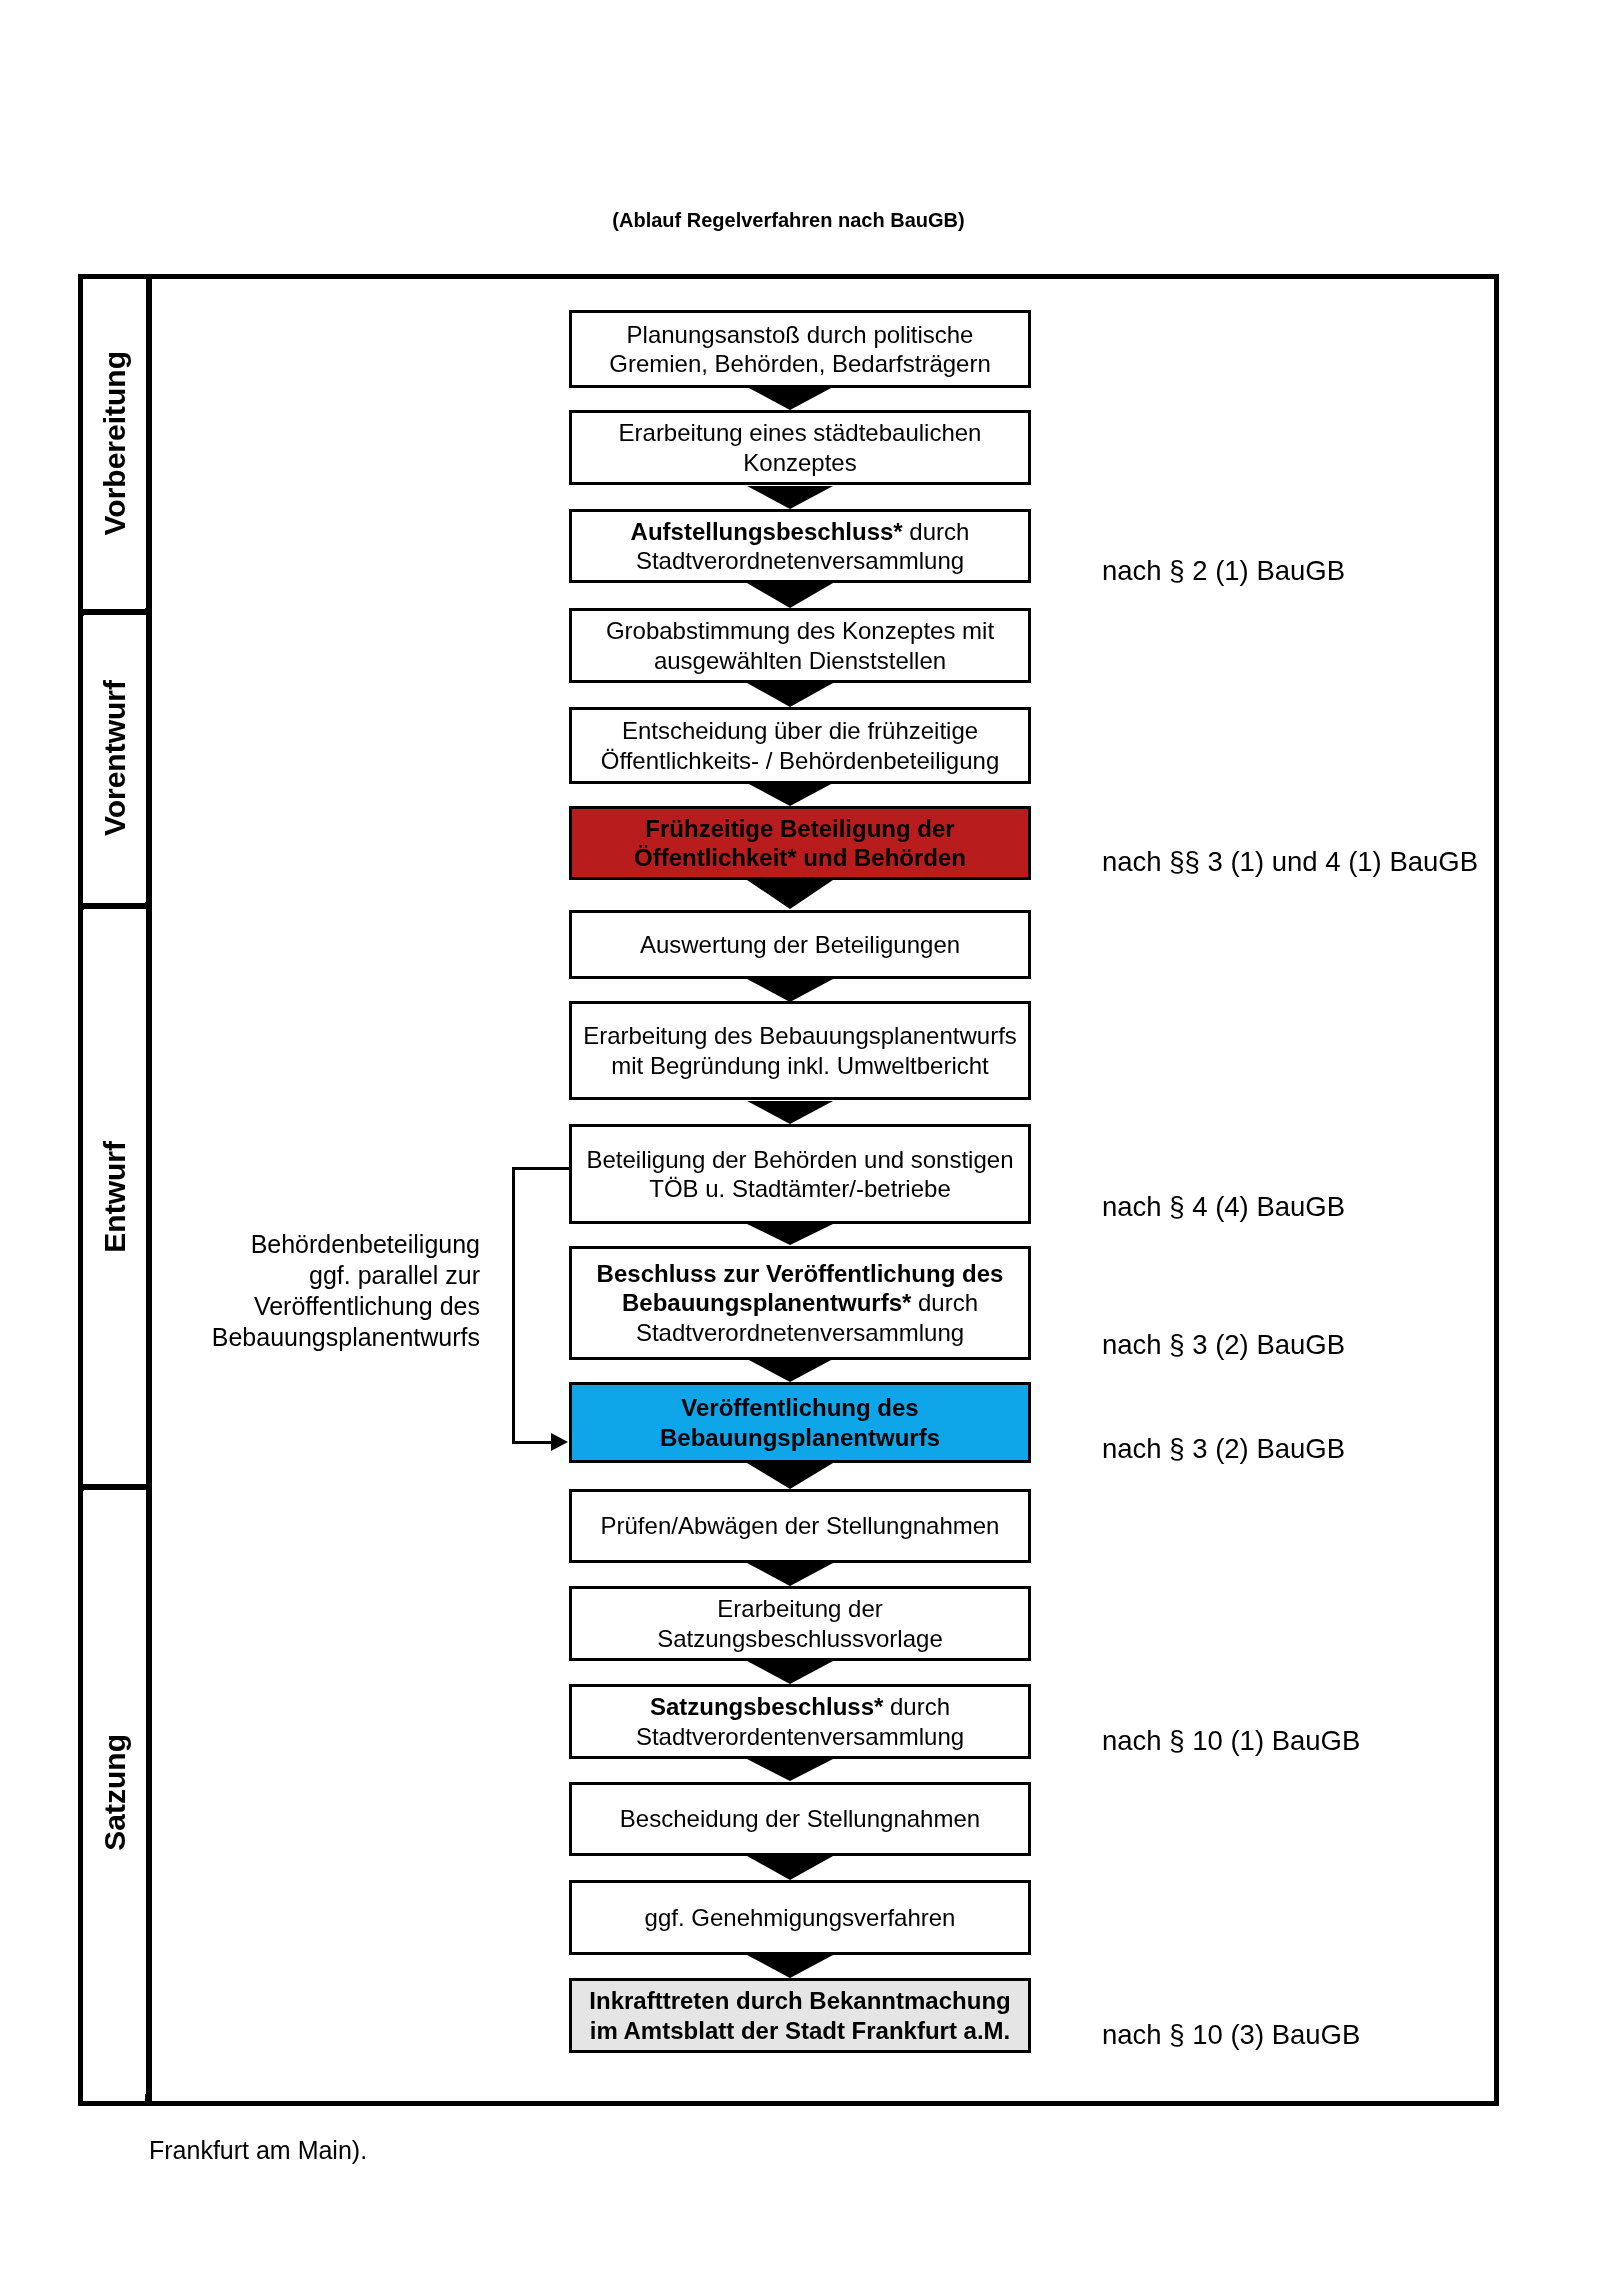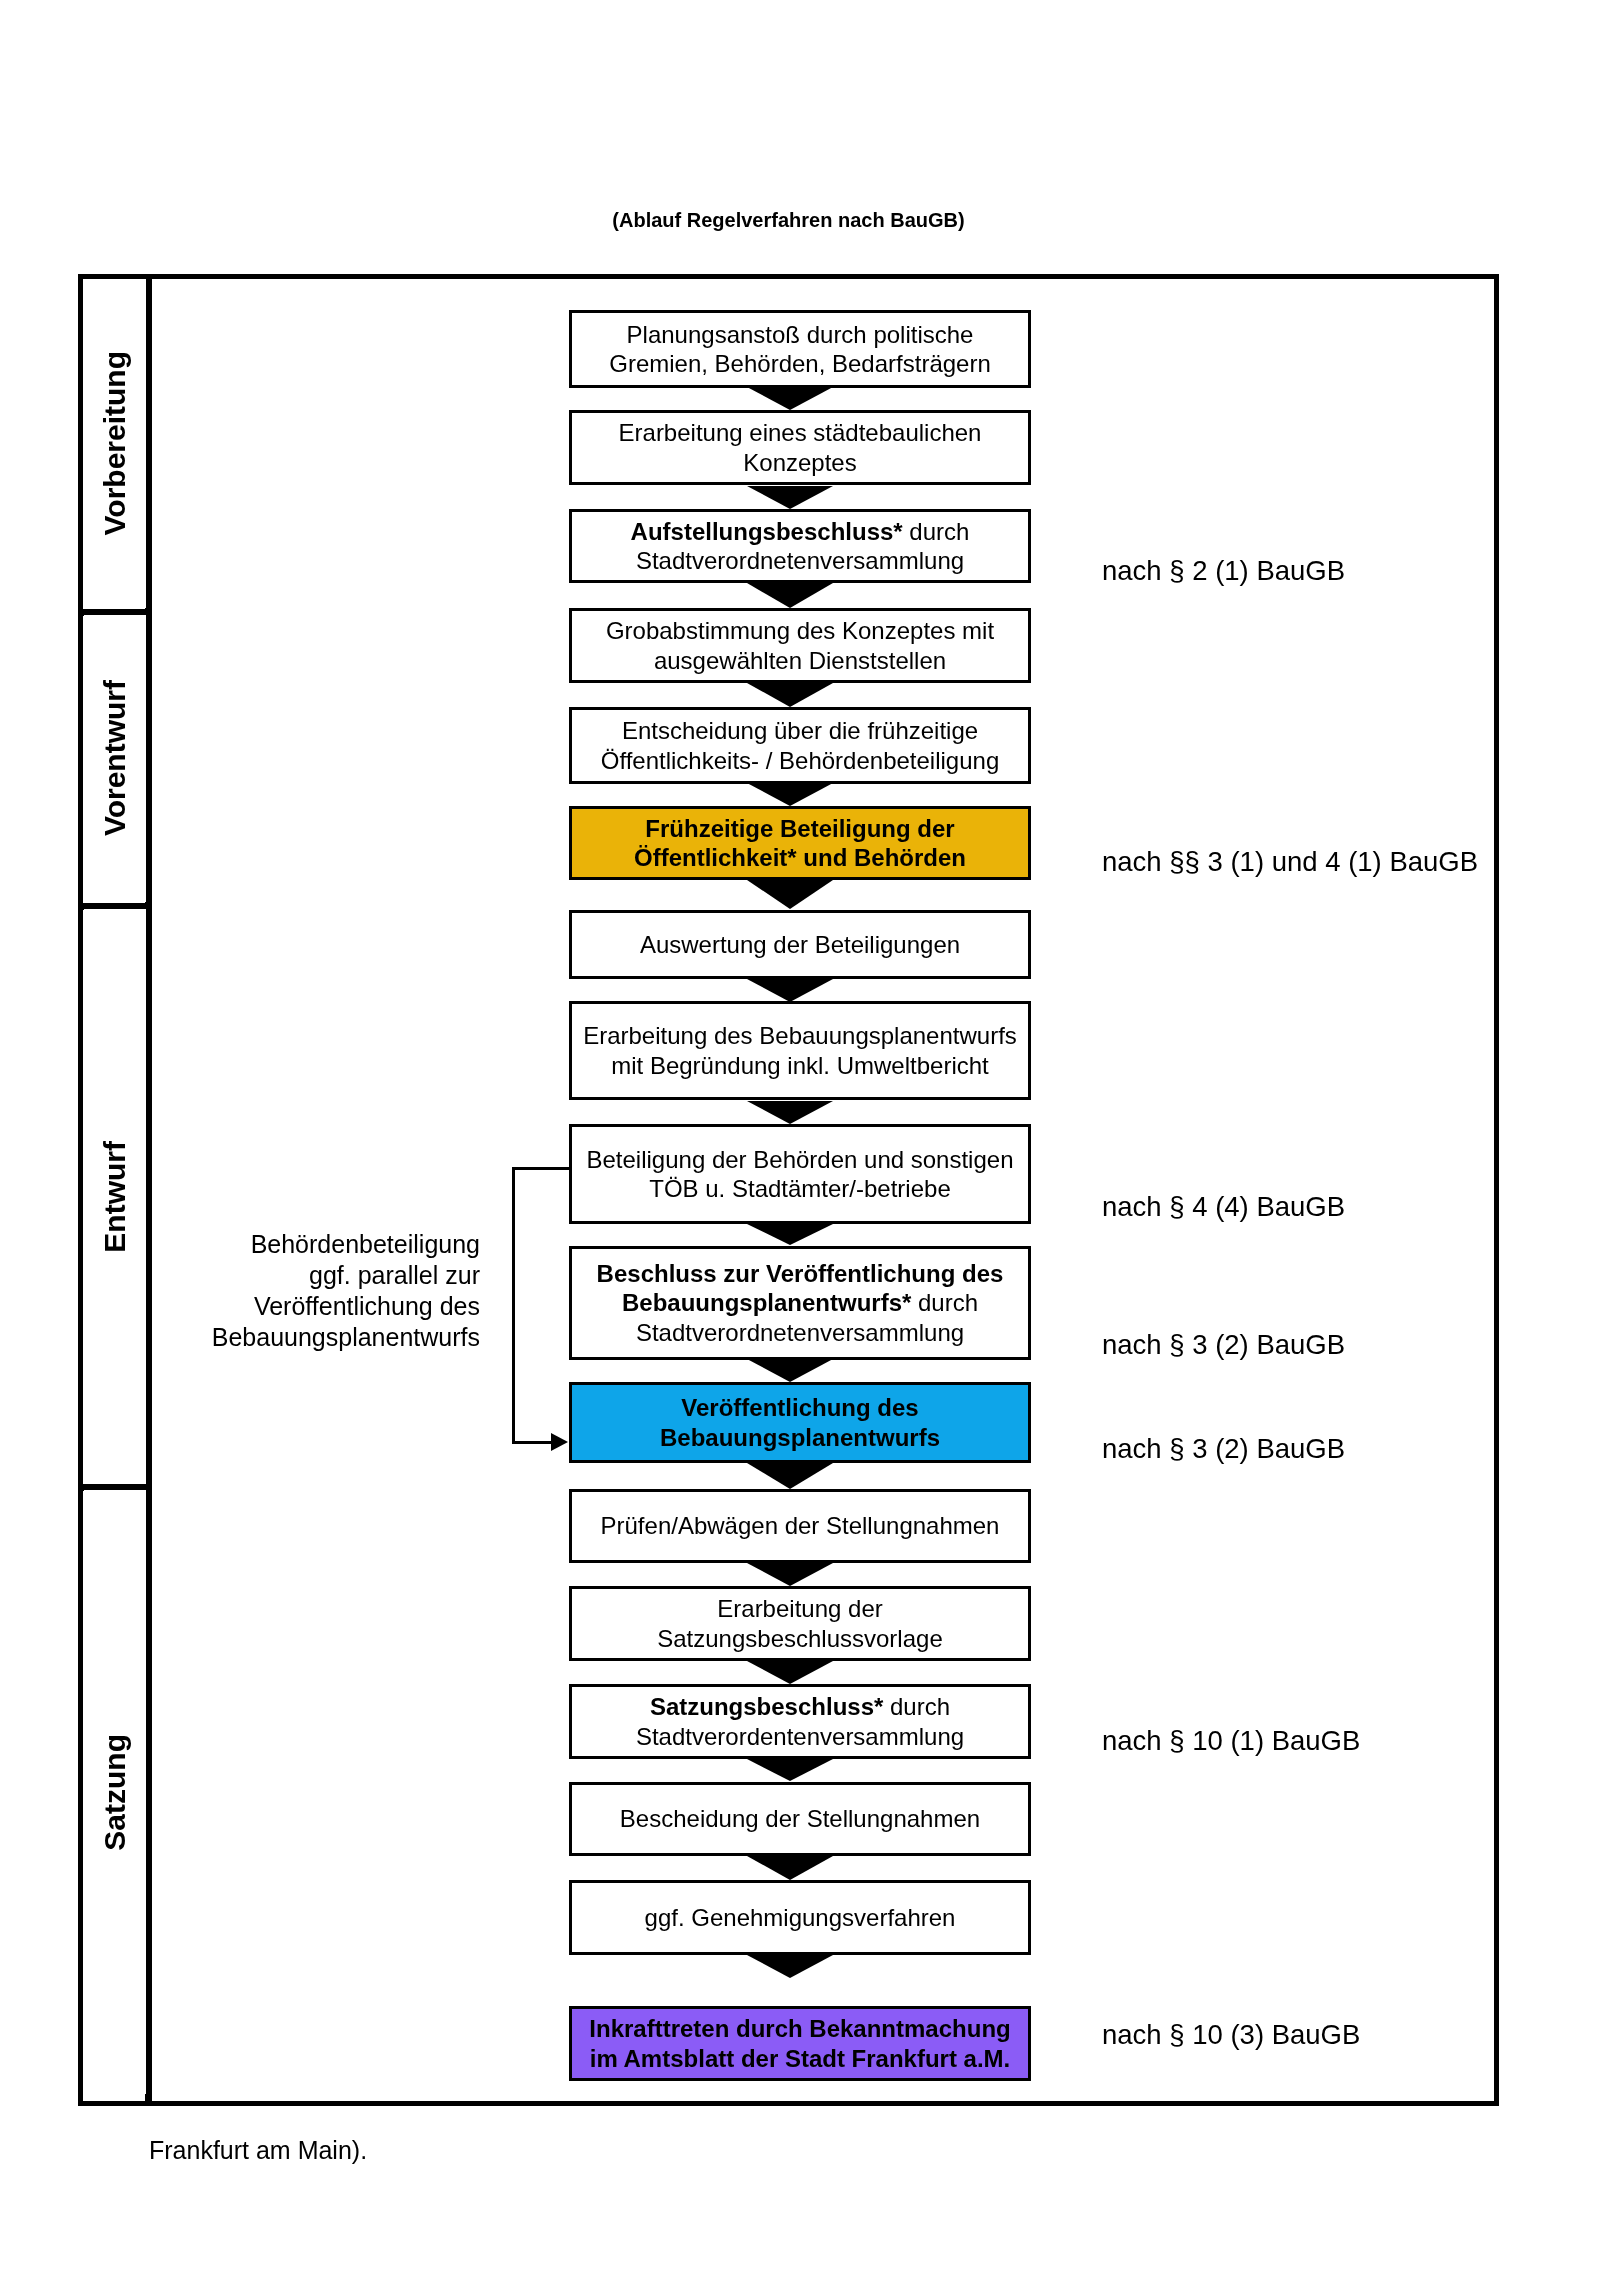--- a/index.html
+++ b/index.html
@@ -82,21 +82,21 @@
       </div>
       <div class="down-arrow" style="top: 583px; border-top: 25.5px solid rgb(0, 0, 0);"></div>
       <div class="step" style="top: 608px; height: 75px;">
         <div><span>Grobabstimmung des Konzeptes mit ausgewählten Dienststellen</span></div>
       </div>
       <div class="down-arrow" style="top: 683px; border-top: 24px solid rgb(0, 0, 0);"></div>
       <div class="step" style="top: 707px; height: 77px;">
         <div><span>Entscheidung über die frühzeitige Öffentlichkeits- / Behördenbeteiligung</span></div>
       </div>
       <div class="down-arrow" style="top: 783px; border-top: 23px solid rgb(0, 0, 0);"></div>
-      <div class="step hl" style="top: 806px; height: 74px; background: #eab308;">
+      <div class="step hl" style="top: 806px; height: 74px; background: #b91c1c;">
         <div><span style="font-weight: bold;">Frühzeitige Beteiligung der Öffentlichkeit* und Behörden</span></div>
       </div>
       <div class="down-arrow" style="top: 880px; border-top: 29.5px solid rgb(0, 0, 0);"></div>
       <div class="step" style="top: 910px; height: 69px;">
         <div><span>Auswertung der Beteiligungen</span></div>
       </div>
       <div class="down-arrow" style="top: 979px; border-top: 23px solid rgb(0, 0, 0);"></div>
       <div class="step" style="top: 1001px; height: 99px;">
         <div><span>Erarbeitung des Bebauungsplanentwurfs mit Begründung inkl. Umweltbericht</span></div>
       </div>
@@ -126,21 +126,21 @@
       </div>
       <div class="down-arrow" style="top: 1759px; border-top: 22px solid rgb(0, 0, 0);"></div>
       <div class="step" style="top: 1782px; height: 74px;">
         <div><span>Bescheidung der Stellungnahmen</span></div>
       </div>
       <div class="down-arrow" style="top: 1856px; border-top: 24px solid rgb(0, 0, 0);"></div>
       <div class="step" style="top: 1880px; height: 75px;">
         <div><span>ggf. Genehmigungsverfahren</span></div>
       </div>
       <div class="down-arrow" style="top: 1955px; border-top: 23px solid rgb(0, 0, 0);"></div>
-      <div class="step hl" style="top: 1978px; height: 75px; background: #8b5cf6; margin-top: 28px;">
+      <div class="step hl" style="top: 1978px; height: 75px; background: #e5e5e5;">
         <div><span style="font-weight: bold;">Inkrafttreten</span><span> durch Bekanntmachung im Amtsblatt der Stadt Frankfurt a.M.</span></div>
       </div>
     </div>
   <div id="refs">
       <div class="ref" style="top: 555px;">nach § 2 (1) BauGB</div>
       <div class="ref" style="top: 846px;">nach §§ 3 (1) und 4 (1) BauGB</div>
       <div class="ref" style="top: 1191px;">nach § 4 (4) BauGB</div>
       <div class="ref" style="top: 1329px;">nach § 3 (2) BauGB</div>
       <div class="ref" style="top: 1433px;">nach § 3 (2) BauGB</div>
       <div class="ref" style="top: 1725px;">nach § 10 (1) BauGB</div>

